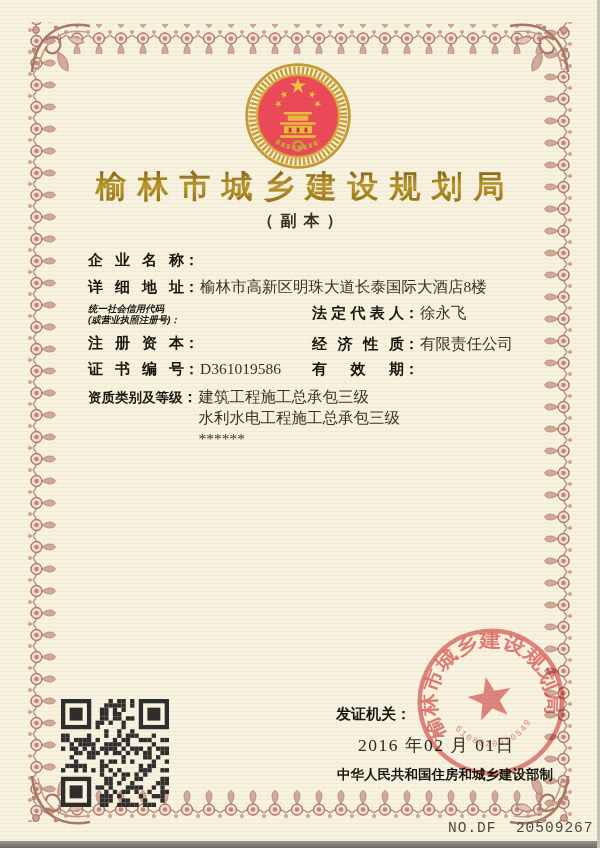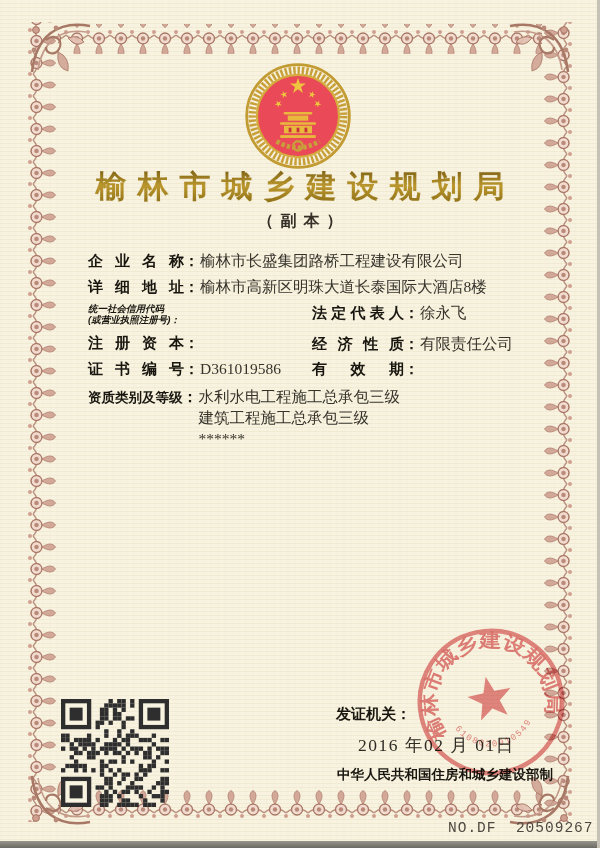--- a/index.html
+++ b/index.html
@@ -354,21 +354,20 @@
     </svg></div>
 
 <div class="abs title content">榆林市城乡建设规划局</div>
 <div class="abs subtitle content">（副本）</div>
 
 <div class="abs fields content">
 
   <div class="frow">
     <span class="lbl">企业名称</span>
       <span class="colon">：</span>
-    <span class="val">榆林市长盛集团路桥工程建设有限公司</span>
   </div>
 
   <div class="frow">
     <span class="lbl">详细地址</span>
       <span class="colon">：</span>
     <span class="val">榆林市高新区明珠大道长泰国际大酒店8楼</span>
   </div>
 
   <div class="frow tall">
     <span class="small-lbl">
@@ -399,22 +398,22 @@
     <span class="rpair">
       <span class="lbl-r">有效期</span>
         <span class="colon">：</span>
     </span>
   </div>
 
   <div class="frow" style="height:auto;align-items:flex-start;">
     <span class="qual-lbl" style="margin-top:3px;">资质类别及等级</span>
       <span class="colon" style="margin-top:2px;">：</span>
     <span class="qual-lines">
+      <span class="val">建筑工程施工总承包三级</span>
       <span class="val">水利水电工程施工总承包三级</span>
-      <span class="val">建筑工程施工总承包三级</span>
       <span class="val">******</span>
     </span>
   </div>
 </div>
 
 <div class="abs issuer-label content">发证机关：</div>
 <div class="abs issue-date content">2016 年02 月 01日</div>
 <div class="abs made-by content">中华人民共和国住房和城乡建设部制</div>
 
 <div class="abs footer-query content">全国建筑市场监管与诚信信息发布平台查询网址：http://www.mohurd.gov.cn/docmaap</div>

